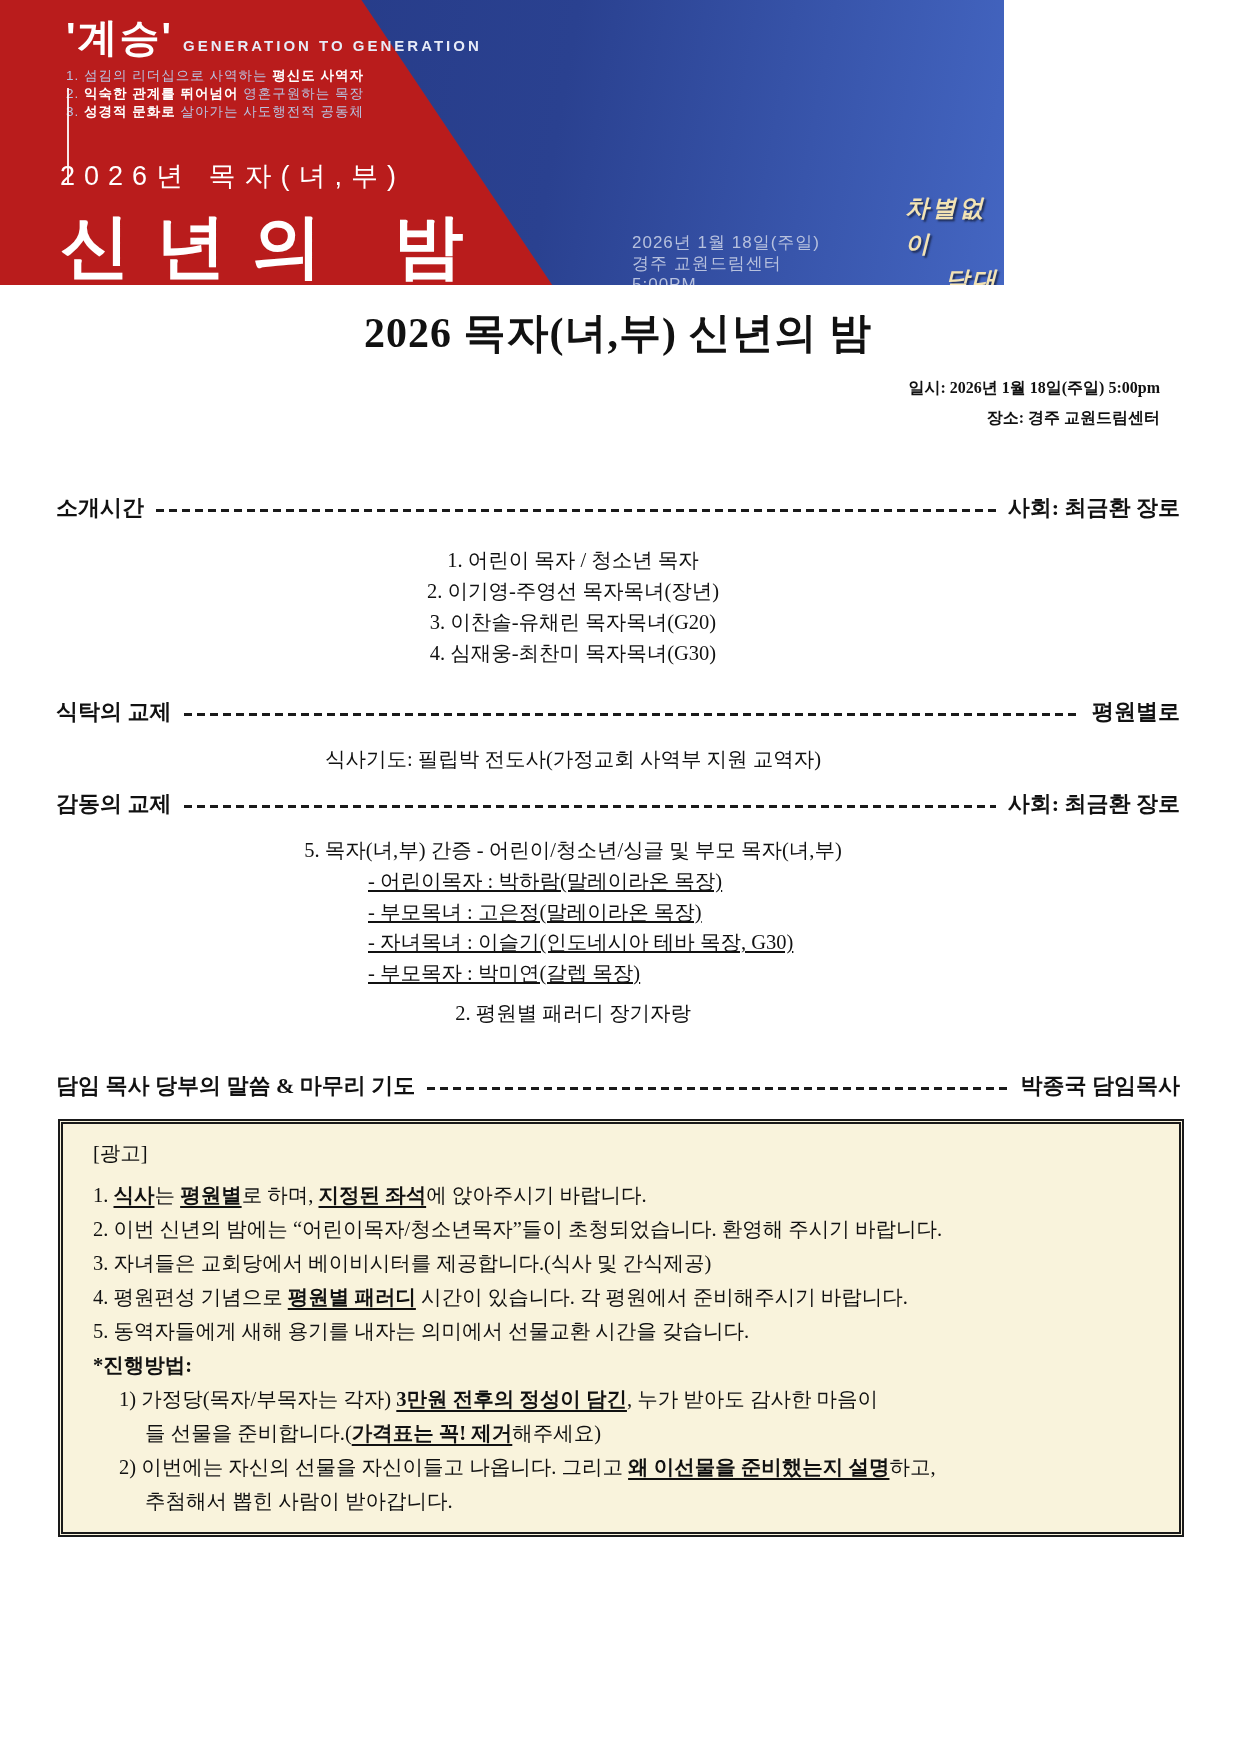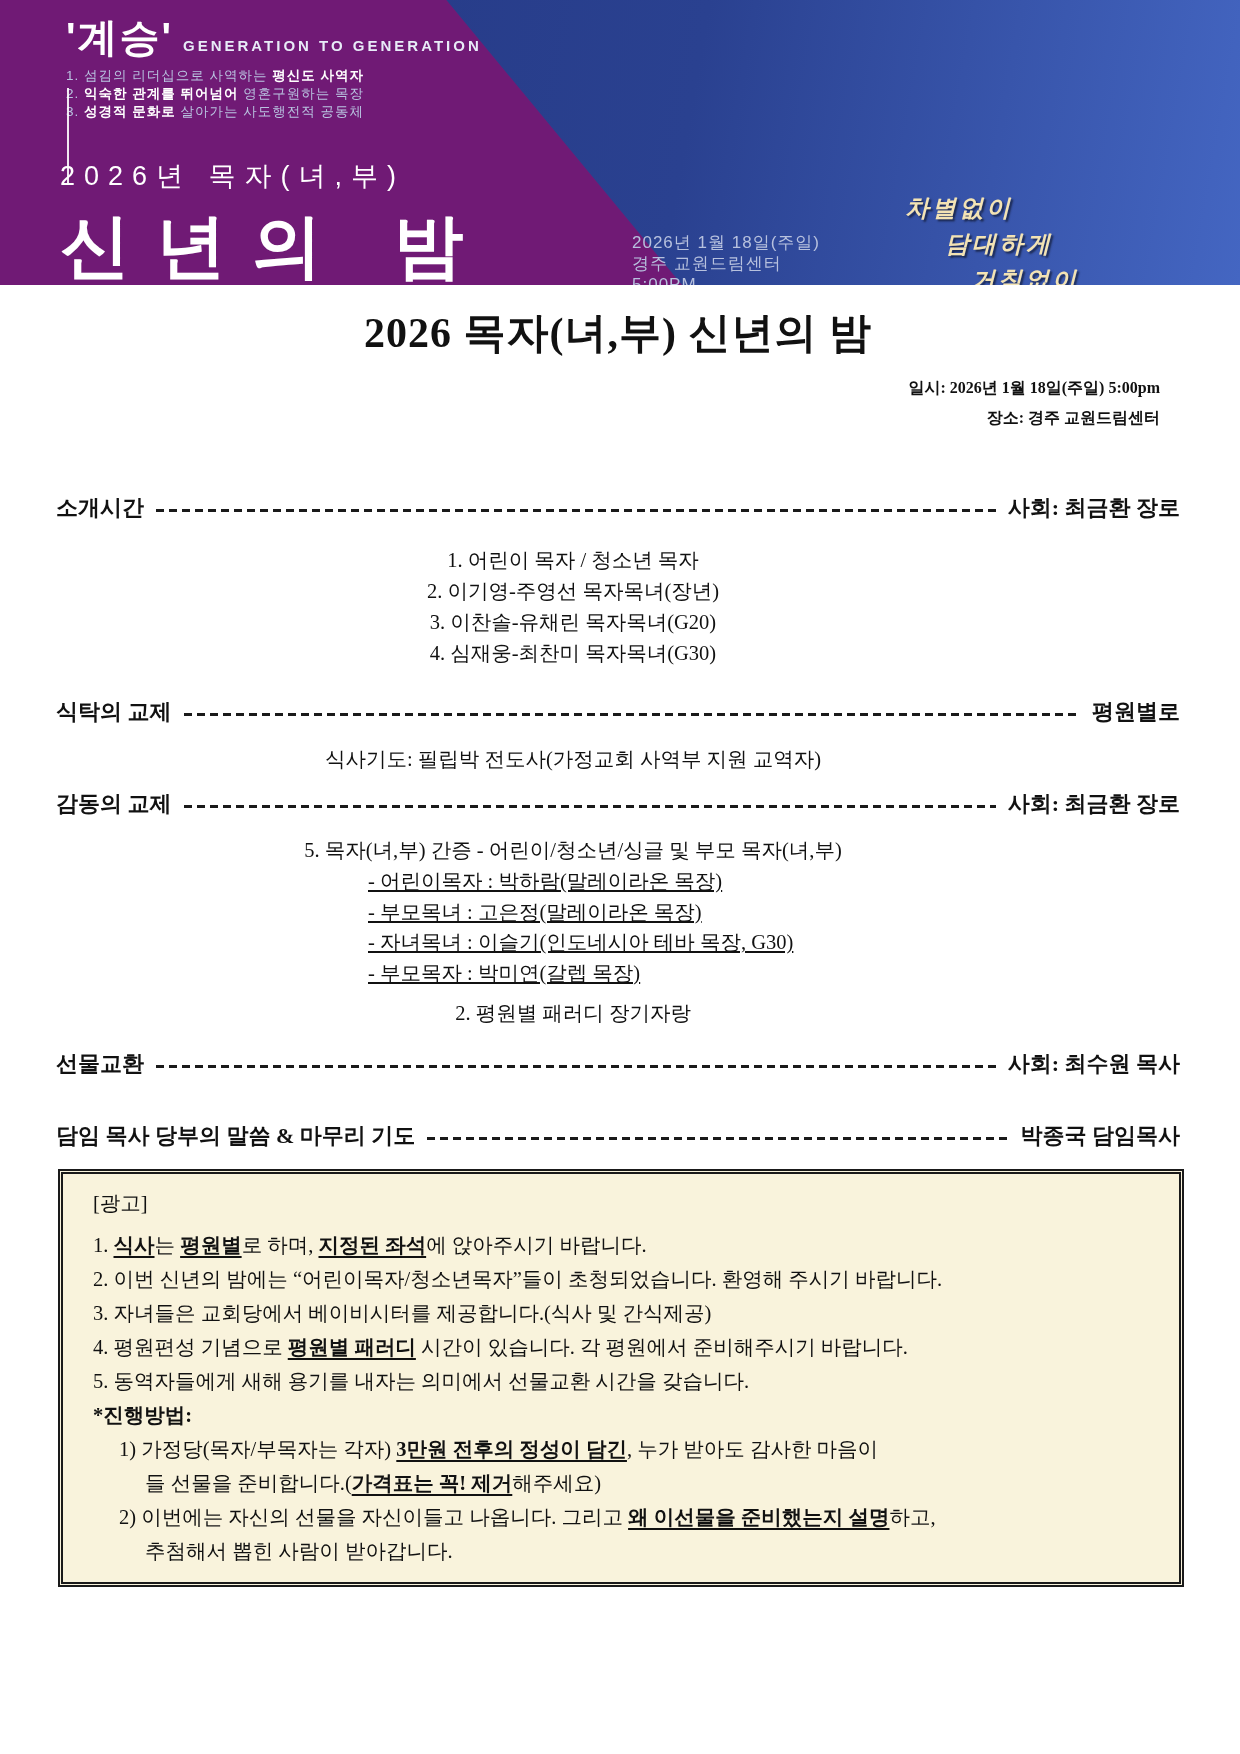--- a/index.html
+++ b/index.html
@@ -1,21 +1,21 @@
 <!DOCTYPE html>
 <html lang="ko"><head>
 <meta charset="utf-8">
 <style>
   * { margin:0; padding:0; box-sizing:border-box; }
   html,body { width:1240px; height:1754px; background:#fff; overflow:hidden;
     font-family:"Liberation Serif","DejaVu Serif",serif; color:#111; }
 
   
-  .banner { position:relative; width:1240px; height:285px; overflow:hidden;
-    background:#701a75; font-family:"Liberation Sans","DejaVu Sans",sans-serif; }
+  .banner { position:relative; width:1004px; height:285px; overflow:hidden;
+    background:#b91c1c; font-family:"Liberation Sans","DejaVu Sans",sans-serif; }
   .banner::before { content:""; position:absolute; inset:0;
     background:linear-gradient(100deg,#233680 0%,#2a4190 55%,#4466c2 100%);
     clip-path:polygon(36% 0, 100% 0, 100% 100%, 55% 100%); }
   .slogan { position:absolute; left:66px; top:10px; z-index:2; }
   .slogan-head { display:flex; align-items:baseline; gap:10px; }
   .slogan-title { color:#fff; font-weight:700; font-size:40px; letter-spacing:2px; }
   .slogan-sub { color:#e8ecf8; font-size:15px; font-weight:700; letter-spacing:3px; }
   .slogan-line { margin-top:3px; font-size:13.5px; color:#b9c3e0; letter-spacing:1px; line-height:15px; }
   .banner .seg-b { color:#ffffff; font-weight:700; }
   .vline { position:absolute; left:67px; top:88px; width:2px; height:96px;
@@ -128,25 +128,20 @@
   </div>
   <div class="center-block testimony-title">5. 목자(녀,부) 간증 - 어린이/청소년/싱글 및 부모 목자(녀,부)</div>
   <div class="testimony-items">
     <div>- 어린이목자 : 박하람(말레이라온 목장)</div>
     <div>- 부모목녀 : 고은정(말레이라온 목장)</div>
     <div>- 자녀목녀 : 이슬기(인도네시아 테바 목장, G30)</div>
     <div>- 부모목자 : 박미연(갈렙 목장)</div>
   </div>
   <div class="center-block parody-line">2. 평원별 패러디 장기자랑</div>
 
-  <div class="prog-row row-gift">
-    <span class="prog-label">선물교환</span>
-    <span class="dashes"></span>
-    <span class="prog-right">사회: 최수원 목사</span>
-  </div>
 
   <div class="prog-row row-pastor">
     <span class="prog-label">담임 목사 당부의 말씀 &amp; 마무리 기도</span>
     <span class="dashes"></span>
     <span class="prog-right">박종국 담임목사</span>
   </div>
 
 
   <section class="notice">
     <div class="notice-tag">[광고]</div>

